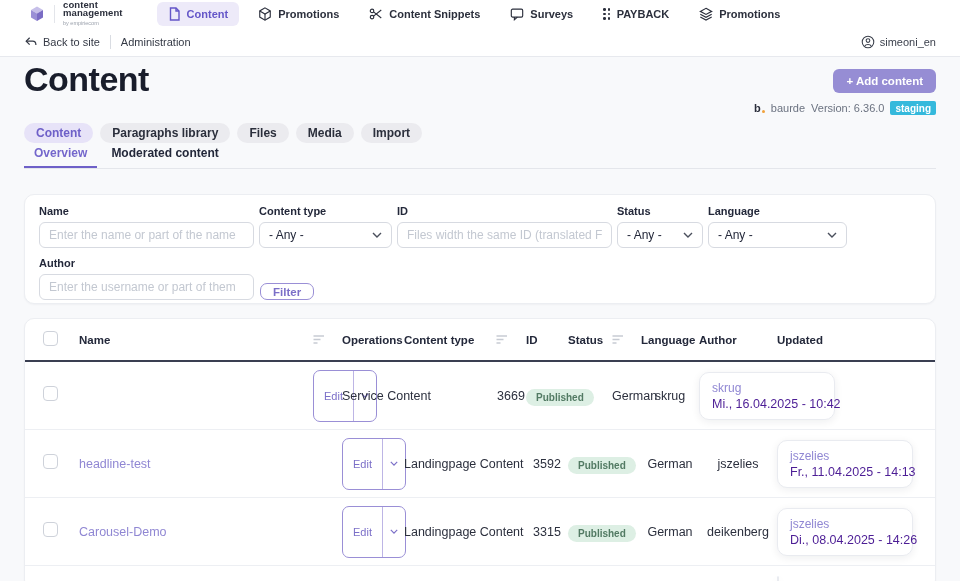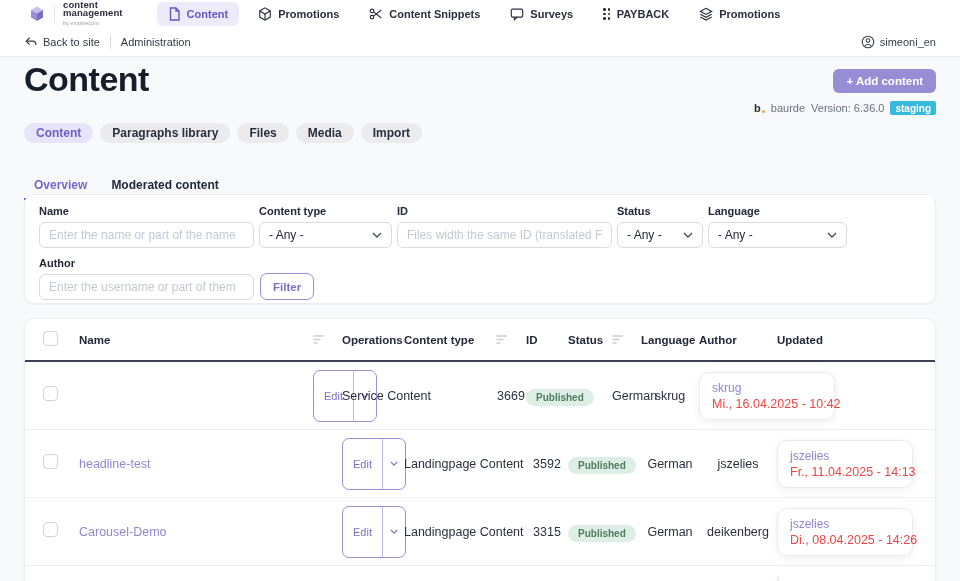--- a/index.html
+++ b/index.html
@@ -45,21 +45,21 @@
   .stage-badge { background:#35b9dc; color:#fff; font-size:10px; font-weight:700;
     padding:1.5px 5px; border-radius:2px; }
 
   
   .pills { position:absolute; left:24px; top:123px; display:flex; gap:7px; }
   .pill { background:#ebebef; color:#2b2f3c; font-size:12px; font-weight:700;
     padding:3px 12px; border-radius:12px; cursor:pointer; white-space:nowrap; }
   .pill.active { background:#e7e3f8; color:#6e60c8; }
 
   
-  .subtabs { position:absolute; left:24px; top:172px; width:912px; height:29px;
+  .subtabs { position:absolute; left:24px; top:140px; width:912px; height:29px;
     border-bottom:1px solid #e4e6eb; display:flex; gap:4px; }
   .subtab { font-size:12px; font-weight:700; padding:6px 10px; cursor:pointer; color:#23283a;
     border-bottom:2px solid transparent; }
   .subtab.active { color:#7467cc; border-bottom-color:#6e60c8; }
 
   
   .card { position:absolute; background:#fff; border:1px solid #eceef2; border-radius:10px;
     box-shadow:0 1px 2px rgba(16,24,40,.04); }
   .filter-card { left:24px; top:194px; width:912px; height:110px; padding:10px 14px; }
   .table-card { left:24px; top:318px; width:912px; height:272px; overflow:hidden; }
@@ -69,21 +69,21 @@
   .f-row + .f-row { margin-top:9px; }
   .f-field { display:flex; flex-direction:column; }
   .f-label { font-size:11px; font-weight:700; color:#23283a; margin-bottom:5px; }
   .f-input { height:26px; border:1px solid #d7dae1; border-radius:6px; padding:0 9px;
     font-size:12px; color:#1d4ed8; font-family:inherit; background:#fff; outline:none; }
   .f-input::placeholder { color:#c3c8d1; }
   .f-select { height:26px; border:1px solid #d7dae1; border-radius:6px; padding:0 9px;
     font-size:12px; color:#23283a; background:#fff; display:flex; align-items:center;
     justify-content:space-between; cursor:pointer; }
   .f-select svg { stroke:#4a4f5c; }
-  .filter-btn { height:27px; padding:0 12px; background:#fff; border:1px solid #9a8fd6;
+  .filter-btn { height:17px; padding:0 12px; background:#fff; border:1px solid #9a8fd6;
     color:#7b6fc8; font-size:11.5px; font-weight:700; border-radius:7px; cursor:pointer;
     font-family:inherit; margin-left:1px; }
 
   
   .trow { display:grid;
     grid-template-columns:36px 234px 29px 62px 92px 30px 42px 44px 29px 58px 78px 1fr;
     align-items:center; padding-left:18px; }
   .thead { height:43px; border-bottom:2px solid #3a3f51; }
   .thead span { font-size:11.5px; font-weight:700; color:#23283a; white-space:nowrap; }
   .tbody-row { height:68px; border-bottom:1px solid #edeff3; }
@@ -96,21 +96,21 @@
     overflow:hidden; background:#fff; cursor:pointer; }
   .edit-label { font-size:11px; color:#7b6fc8; padding:19px 10px; display:flex; align-items:center; }
   .edit-caret { border-left:1px solid #bdb5e5; padding:3px 7px; display:flex; align-items:center; }
   .edit-caret svg { stroke:#7b6fc8; }
   .badge-pub { background:#ddefe4; color:#527a63; font-size:10px; font-weight:700;
     padding:3px 10px; border-radius:10px; white-space:nowrap; }
   .upd-card { width:136px; background:#fff; border:1px solid #e9ebf0; border-radius:10px;
     box-shadow:0 2px 8px rgba(16,24,40,.07); padding:8px 12px; display:flex;
     flex-direction:column; gap:2px; }
   .upd-by { color:#9087d3; font-size:12px; text-decoration:none; cursor:pointer; }
-  .upd-at { font-size:12.5px; color:#ef4444; white-space:nowrap; }
+  .upd-at { font-size:12.5px; color:#4c1d95; white-space:nowrap; }
   .stub-row { height:40px; }
   .upd-stub { width:136px; height:34px; margin-top:7px; background:#fff; border:1px solid #e9ebf0;
     border-radius:10px; box-shadow:0 2px 8px rgba(16,24,40,.07); }
   svg { display:block; }
 </style>
 </head>
 <body>
 
 <div class="header1">
   <div class="logo-wrap">

